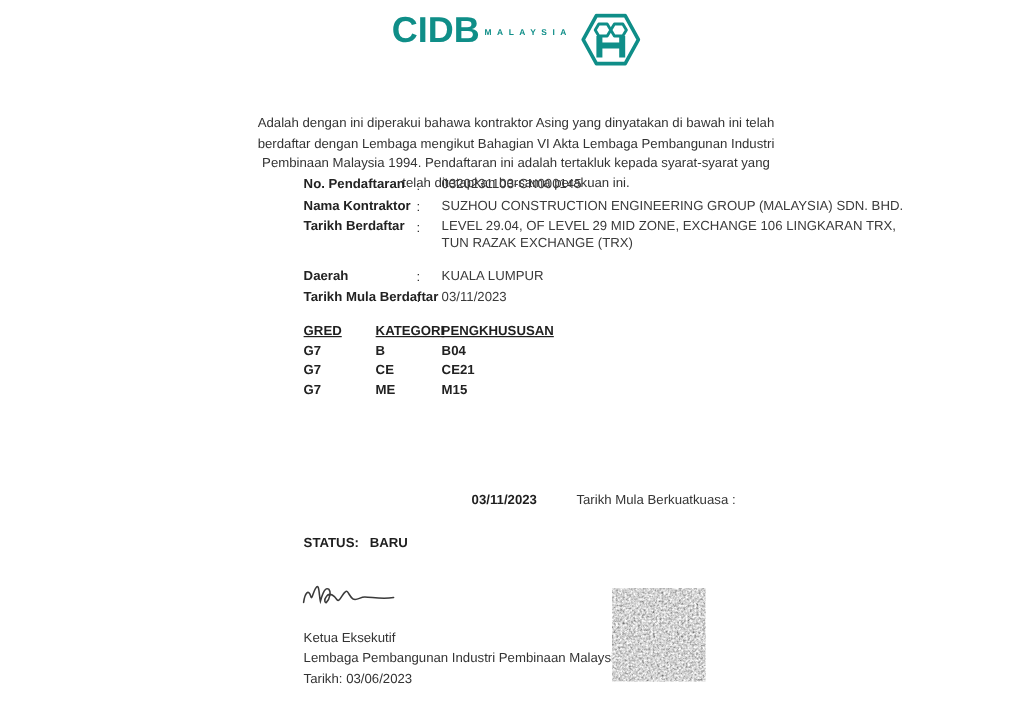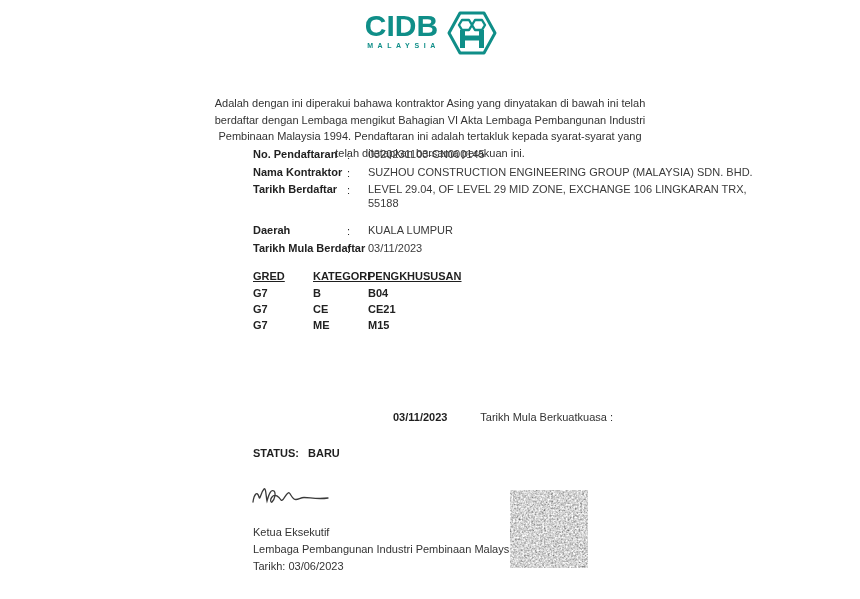--- a/index.html
+++ b/index.html
@@ -12,21 +12,21 @@
     font-family:"Liberation Sans", sans-serif;
     color:#2b2b2b;
     overflow:hidden;
     margin:0 auto;
   }
   
   .logo-wrap {
     position:absolute; top:11px; left:0; right:0;
     display:flex; justify-content:center; align-items:flex-start; gap:7px;
   }
-  .logo-text { display:flex; flex-direction:column; align-items:center; padding-top:2px; }
+  .logo-text { display:flex; flex-direction:row; align-items:center; padding-top:2px; }
   .logo-brand {
     color:#0f8e88; font-size:30px; font-weight:bold; line-height:26px; letter-spacing:0px;
   }
   .logo-sub {
     color:#0f8e88; font-size:7px; font-weight:bold; letter-spacing:4.6px;
     margin-top:3px; padding-left:4px;
   }
   .logo-mark { display:block; }
   
   .doc-title {
@@ -99,21 +99,21 @@
     <span class="lbl">Nama Kontraktor</span>
     <span class="colon">:</span>
     <span class="val">SUZHOU CONSTRUCTION ENGINEERING GROUP (MALAYSIA) SDN. BHD.</span>
   </div>
 
   <div class="detail-row" style="top:183px">
     <span class="lbl">Tarikh Berdaftar</span>
     <span class="colon">:</span>
     <span class="val-block">
       <div>LEVEL 29.04, OF LEVEL 29 MID ZONE, EXCHANGE 106 LINGKARAN TRX,</div>
-      <div>55188</div>
+      <div>TUN RAZAK EXCHANGE (TRX)</div>
     </span>
   </div>
 
   <div class="detail-row" style="top:224px">
     <span class="lbl">Daerah</span>
     <span class="colon">:</span>
     <span class="val">KUALA LUMPUR</span>
   </div>
 
   <div class="detail-row" style="top:242px">

